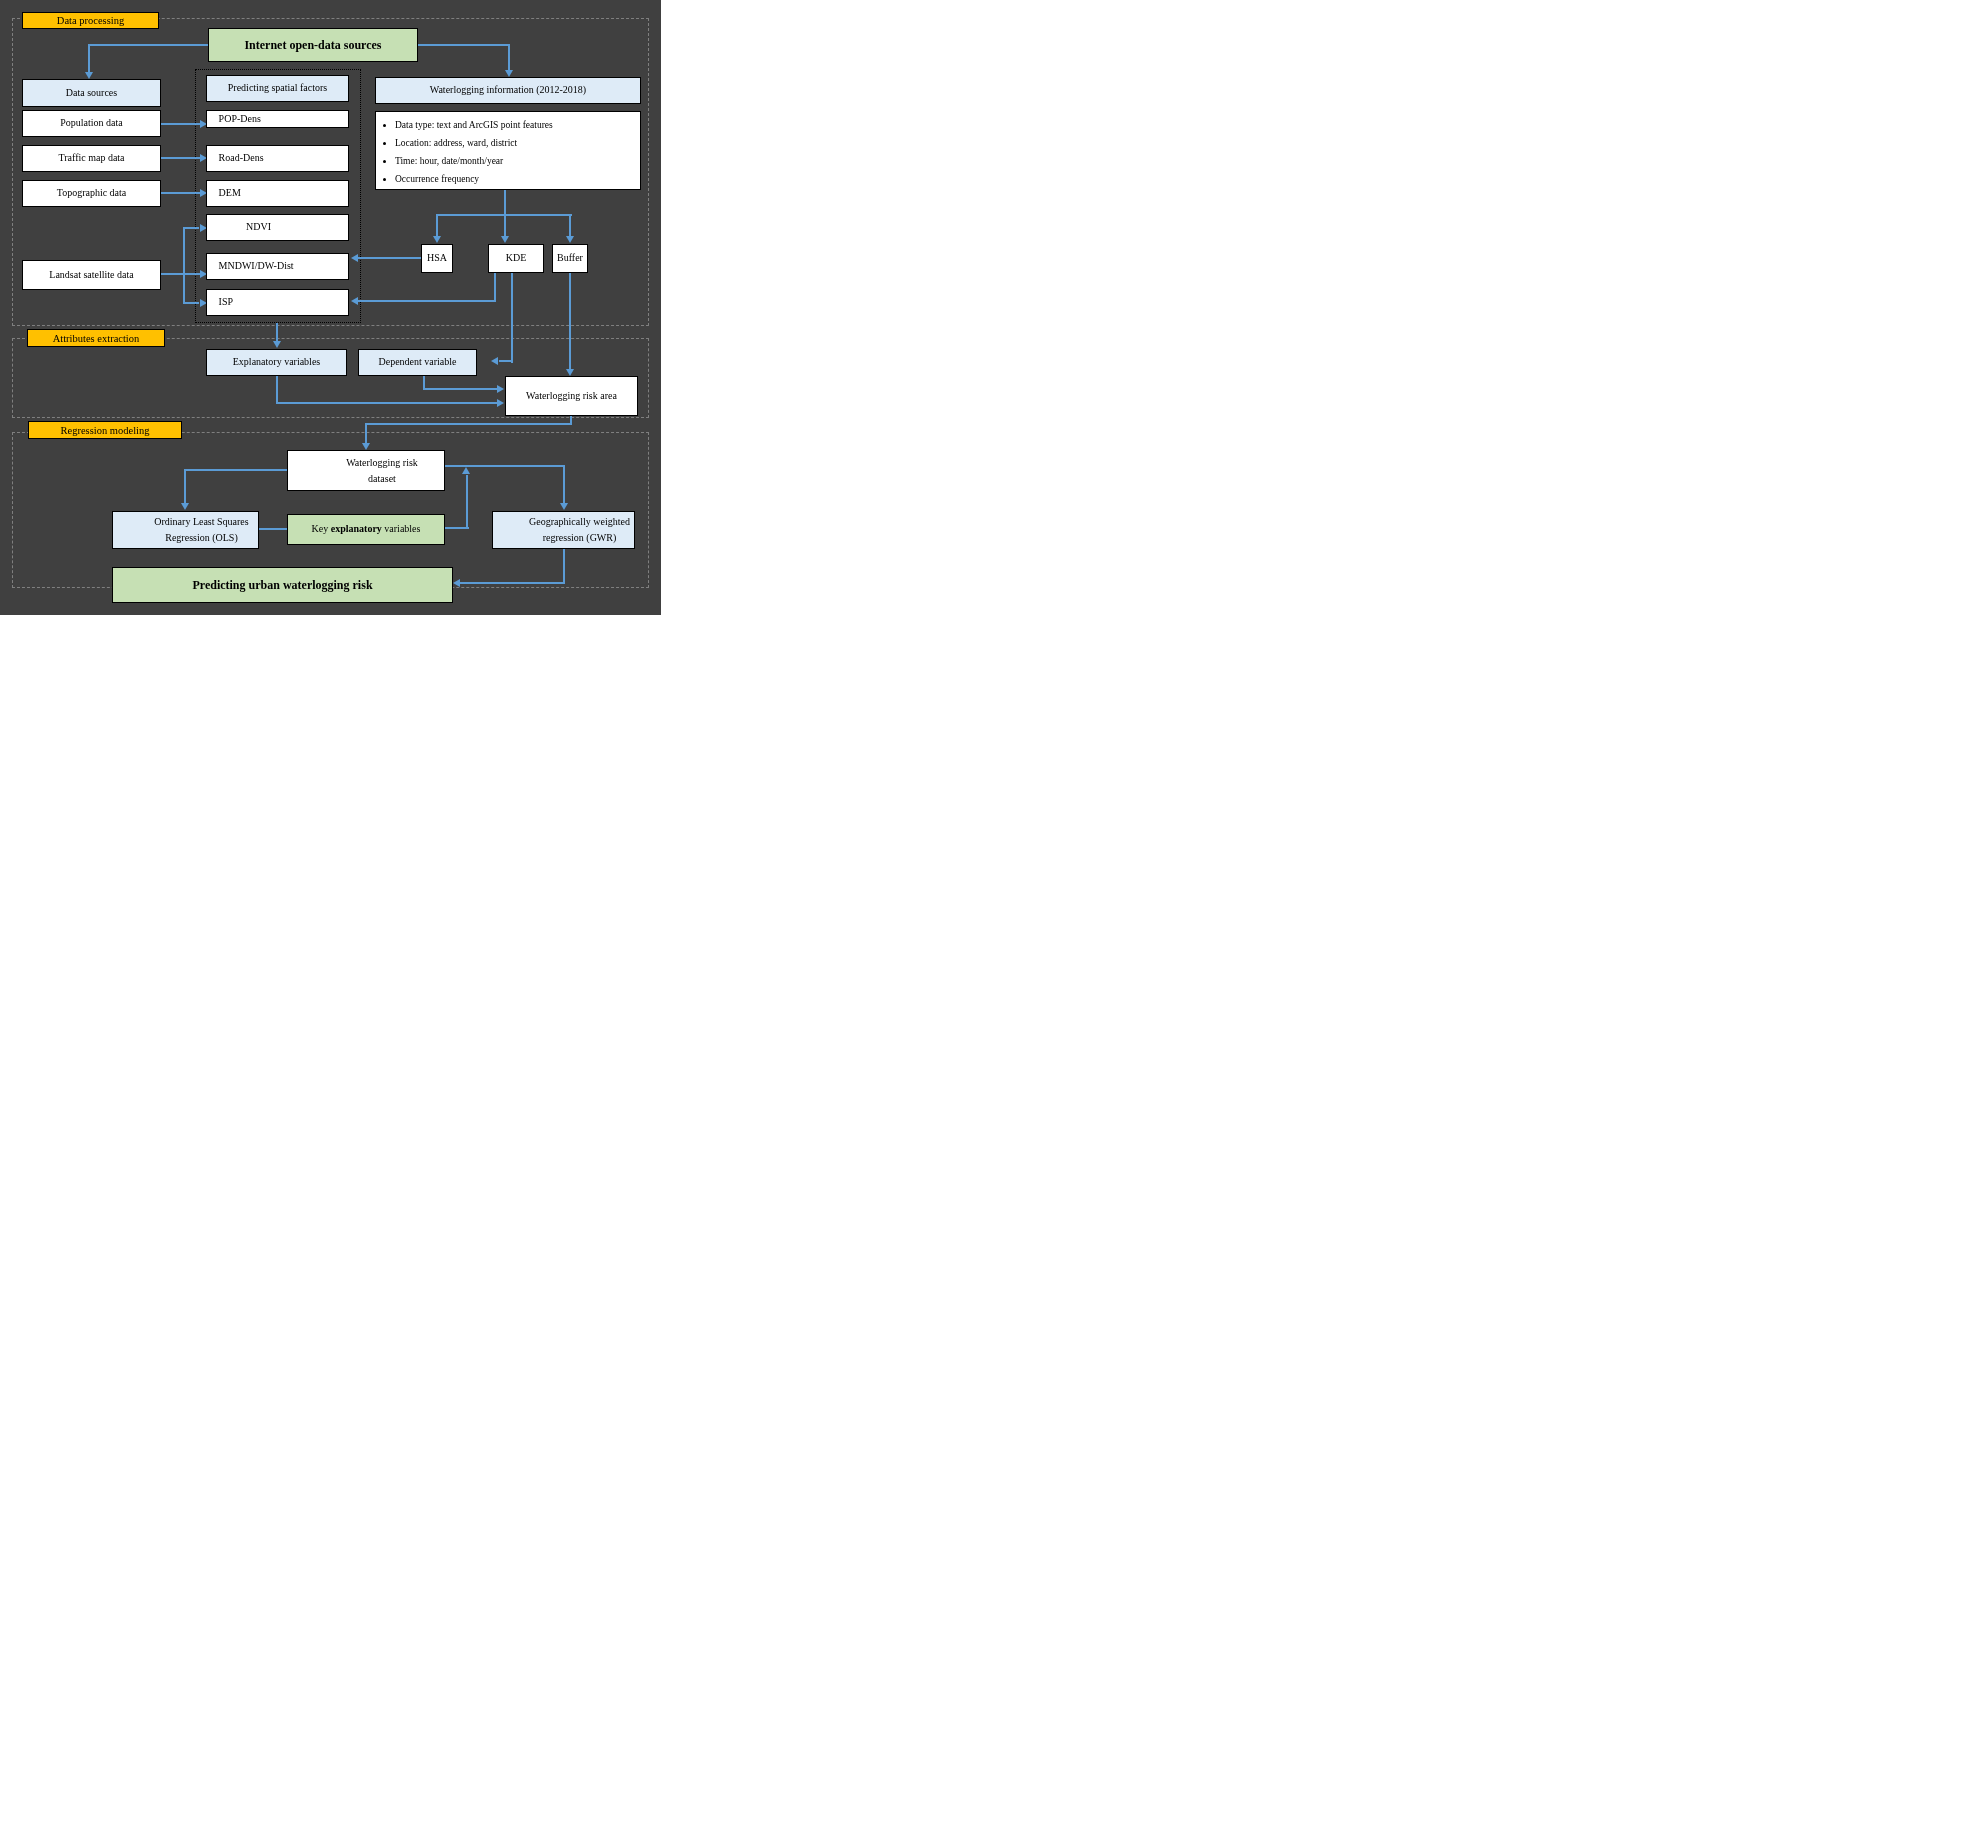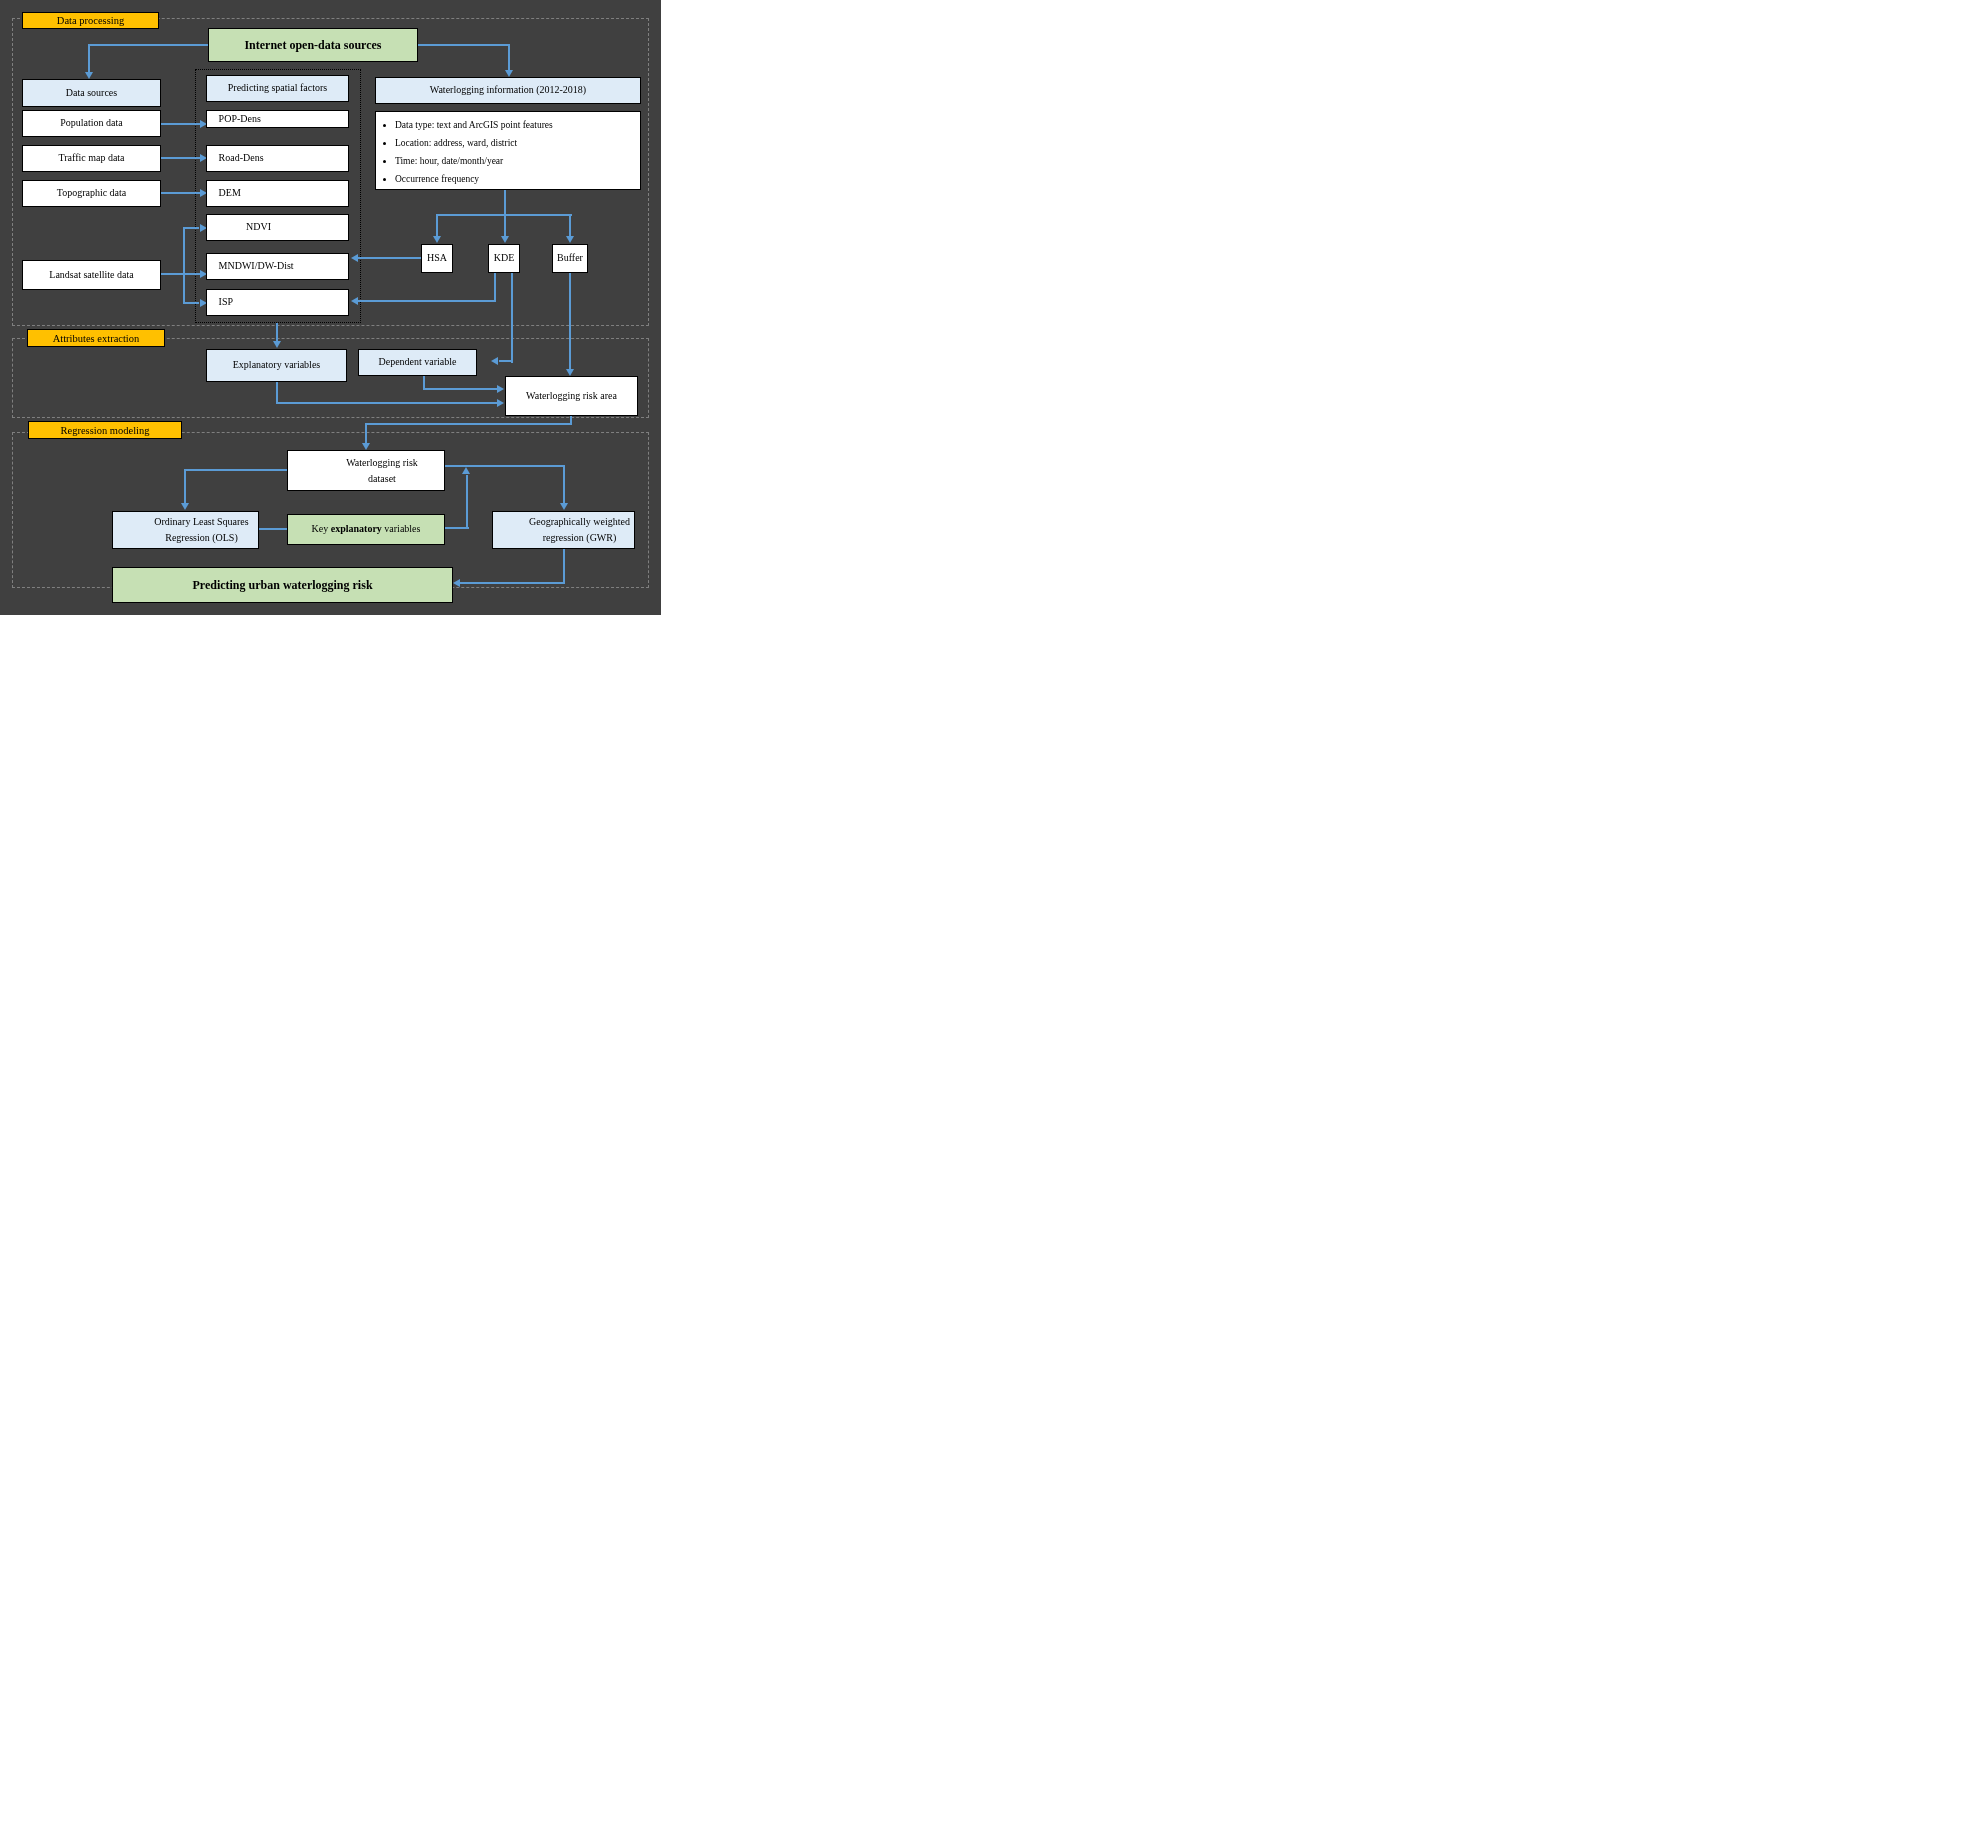--- a/index.html
+++ b/index.html
@@ -105,28 +105,28 @@
       <li>Data type: text and ArcGIS point features</li>
       <li>Location: address, ward, district</li>
       <li>Time: hour, date/month/year</li>
       <li>Occurrence frequency</li>
     </ul>
   </div>
 
   <div class="box" style="left:421px;top:244px;width:32px;height:29px;">
     <span>HSA</span>
   </div>
-  <div class="box" style="left:488px;top:244px;width:32px;height:29px;">
+  <div class="box" style="left:488px;top:244px;width:56px;height:29px;">
     <span>KDE</span>
   </div>
   <div class="box" style="left:552px;top:244px;width:36px;height:29px;">
     <span>Buffer</span>
   </div>
 
-  <div class="box blue" style="left:206px;top:349px;width:141px;height:33px;">
+  <div class="box blue" style="left:206px;top:349px;width:141px;height:27px;">
     <span>Explanatory variables</span>
   </div>
   <div class="box blue" style="left:358px;top:349px;width:119px;height:27px;">
     <span>Dependent variable</span>
   </div>
   <div class="box" style="left:505px;top:376px;width:133px;height:40px;">
     <span>Waterlogging risk area</span>
   </div>
 
   <div class="box twoline" style="left:287px;top:450px;width:158px;height:41px;">

